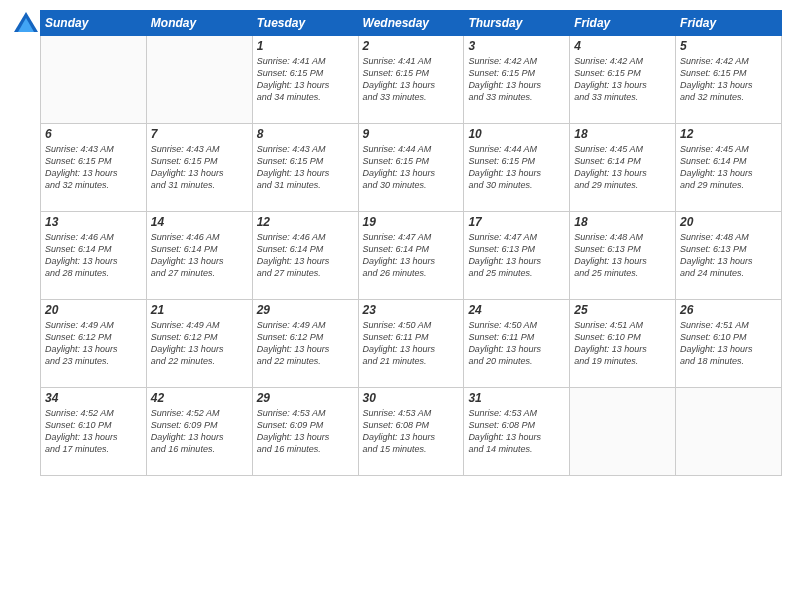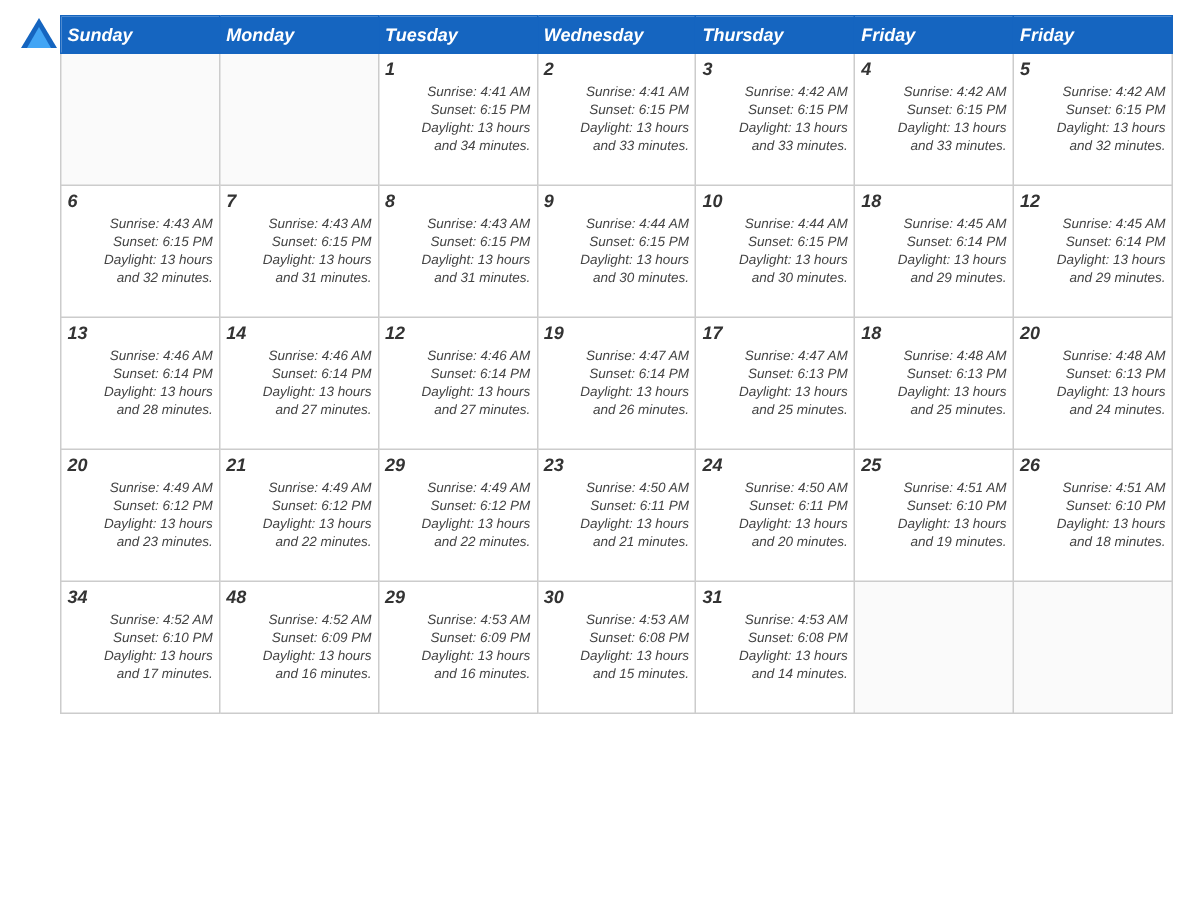--- a/index.html
+++ b/index.html
@@ -89,21 +89,20 @@
       font-size: 12px;
       font-weight: bold;
       color: #333;
       display: block;
       margin-bottom: 2px;
     }
     .day-info {
       font-size: 9px;
       color: #444;
       line-height: 1.35;
-      text-align: right;
     }
     .empty {
       background: #fafafa;
     }
   </style>
 </head>
 <body>
 
 <div class="page">
   <div class="header">
@@ -249,21 +248,21 @@
             <span class="day-number">26</span>
             <div class="day-info">Sunrise: 4:51 AM<br>Sunset: 6:10 PM<br>Daylight: 13 hours<br>and 18 minutes.</div>
           </td>
         </tr>
         <tr>
           <td>
             <span class="day-number">34</span>
             <div class="day-info">Sunrise: 4:52 AM<br>Sunset: 6:10 PM<br>Daylight: 13 hours<br>and 17 minutes.</div>
           </td>
           <td>
-            <span class="day-number">48</span>
+            <span class="day-number">42</span>
             <div class="day-info">Sunrise: 4:52 AM<br>Sunset: 6:09 PM<br>Daylight: 13 hours<br>and 16 minutes.</div>
           </td>
           <td>
             <span class="day-number">29</span>
             <div class="day-info">Sunrise: 4:53 AM<br>Sunset: 6:09 PM<br>Daylight: 13 hours<br>and 16 minutes.</div>
           </td>
           <td>
             <span class="day-number">30</span>
             <div class="day-info">Sunrise: 4:53 AM<br>Sunset: 6:08 PM<br>Daylight: 13 hours<br>and 15 minutes.</div>
           </td>

